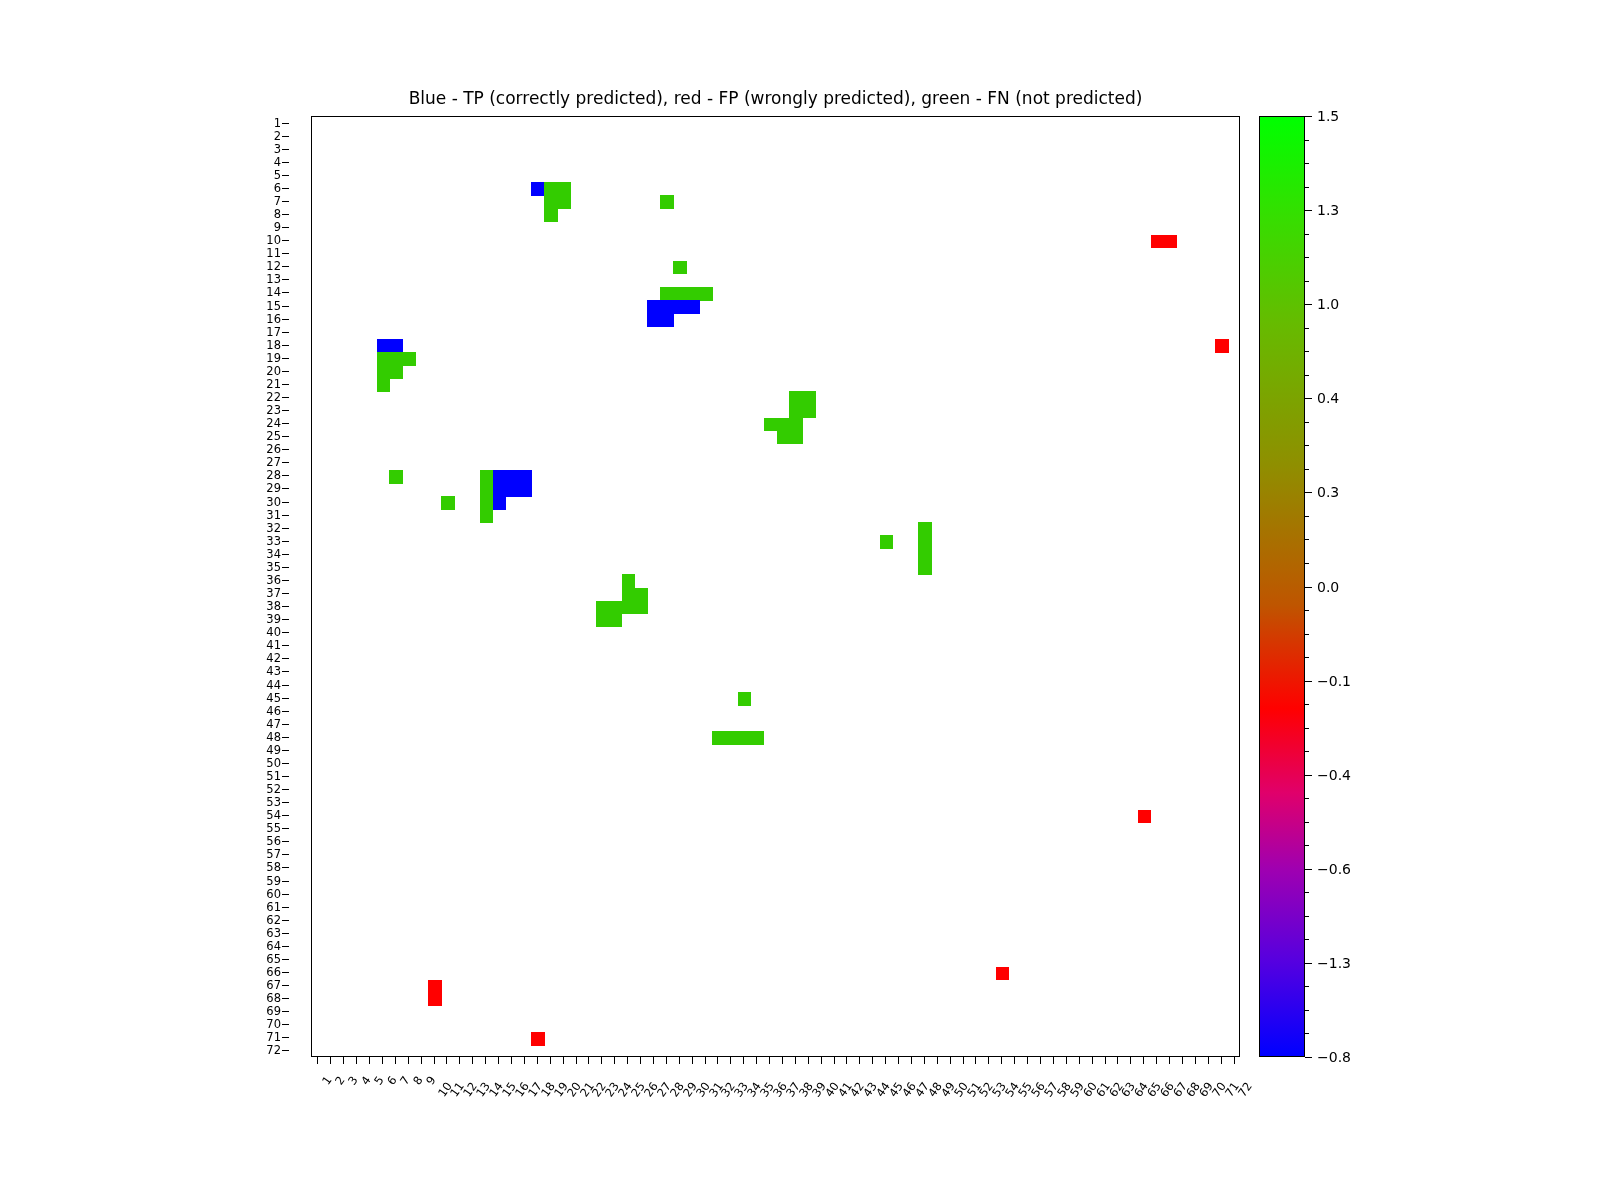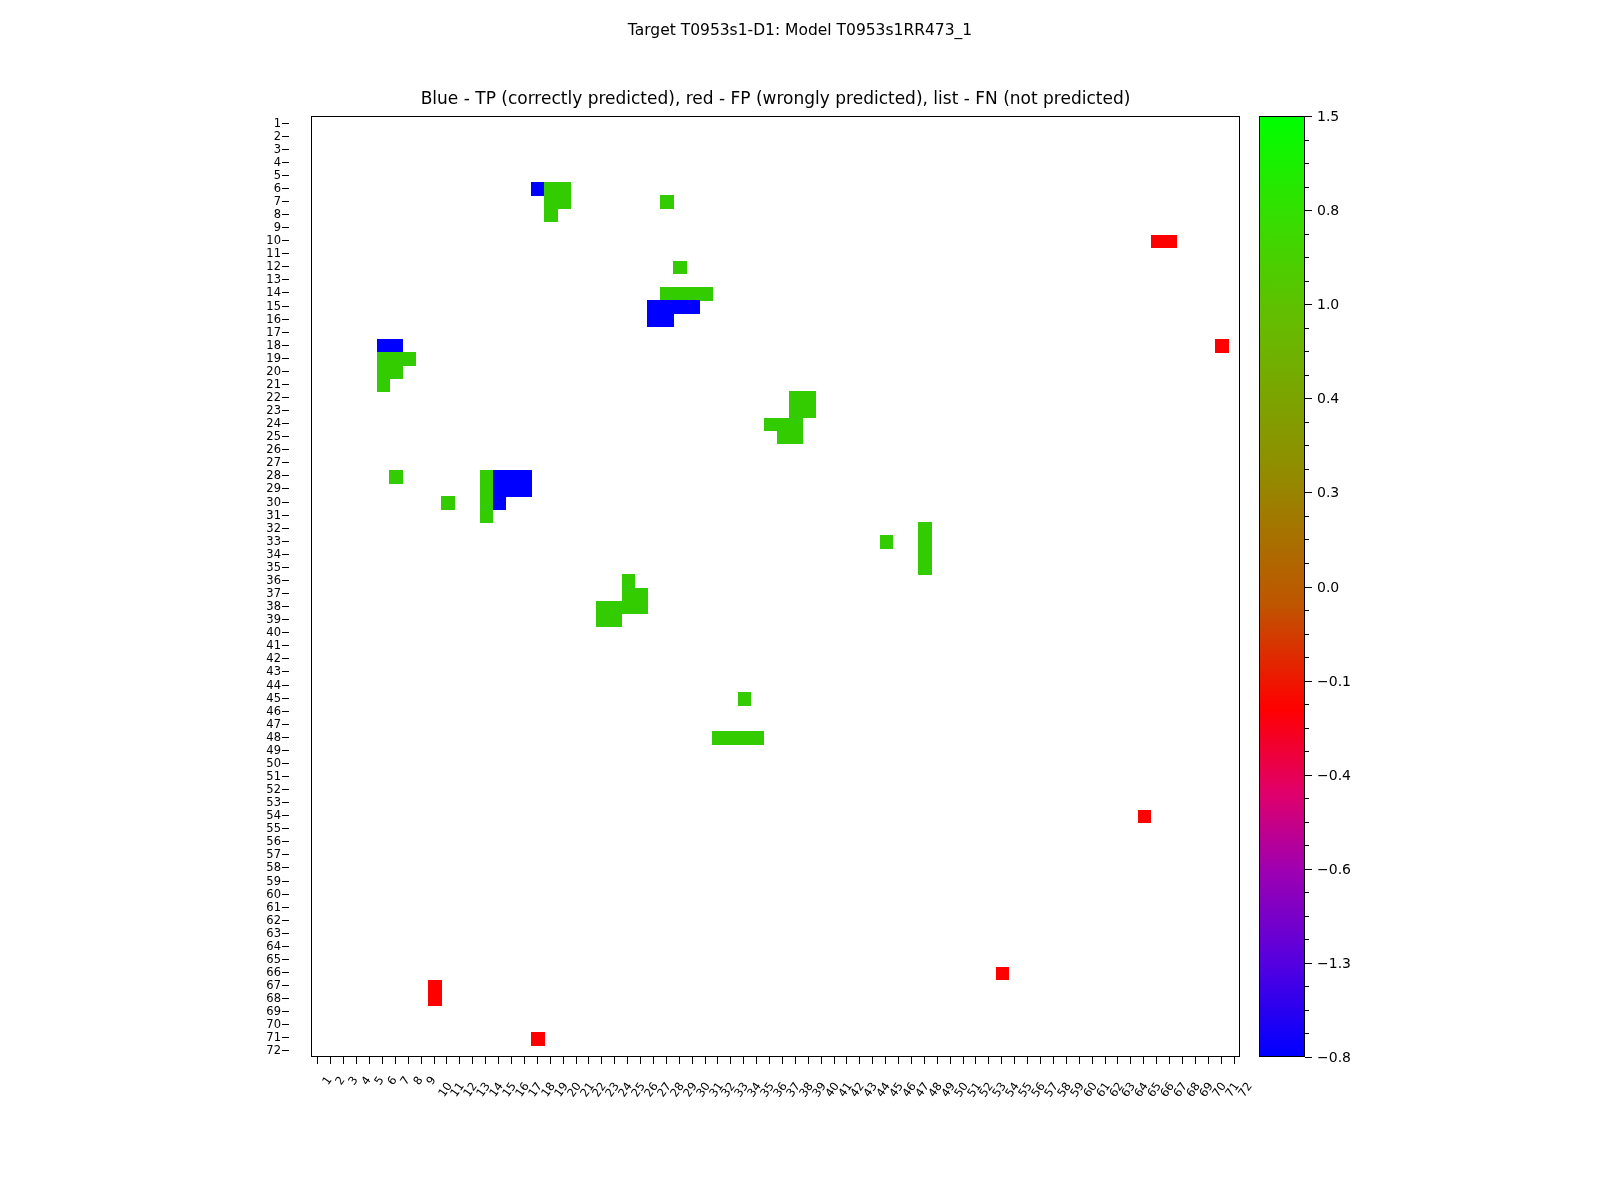--- a/index.html
+++ b/index.html
@@ -164,24 +164,23 @@
     font-size: 14px;
     line-height: 14px;
     transform: translateY(-7px);
     white-space: nowrap;
   }
 </style>
 </head>
 <body>
 
 <div id="suptitle">
-  <span class="l1">Target T0953s1-D1: Model T0953s1RR473_1</span>
 </div>
 
-<div id="axtitle">Blue - TP (correctly predicted), red - FP (wrongly predicted), list - FN (not predicted)</div>
+<div id="axtitle">Blue - TP (correctly predicted), red - FP (wrongly predicted), green - FN (not predicted)</div>
 
 <div id="plot-frame">
   <div id="cells">
       <div class="cell" style="left: 219.347px; top: 65.3472px; width: 13.5028px; height: 13.6694px; background: rgb(0, 0, 255);"></div>
       <div class="cell" style="left: 232.25px; top: 65.3472px; width: 13.5028px; height: 13.6694px; background: rgb(51, 204, 0);"></div>
       <div class="cell" style="left: 245.153px; top: 65.3472px; width: 13.5028px; height: 13.6694px; background: rgb(51, 204, 0);"></div>
       <div class="cell" style="left: 232.25px; top: 78.4167px; width: 13.5028px; height: 13.6694px; background: rgb(51, 204, 0);"></div>
       <div class="cell" style="left: 245.153px; top: 78.4167px; width: 13.5028px; height: 13.6694px; background: rgb(51, 204, 0);"></div>
       <div class="cell" style="left: 232.25px; top: 91.4861px; width: 13.5028px; height: 13.6694px; background: rgb(51, 204, 0);"></div>
       <div class="cell" style="left: 348.375px; top: 78.4167px; width: 13.5028px; height: 13.6694px; background: rgb(51, 204, 0);"></div>
@@ -691,21 +690,21 @@
     <div class="xtick-label" style="left: 926.549px;">
       <span>72</span>
     </div>
   </div>
 
 <div id="cbar-wrap">
   <div id="cbar"></div>
 <div class="cbar-tick" style="top: 0px;"></div>
     <div class="cbar-label" style="top: 0px;">1.5</div>
     <div class="cbar-tick" style="top: 94.1px;"></div>
-    <div class="cbar-label" style="top: 94.1px;">0.8</div>
+    <div class="cbar-label" style="top: 94.1px;">1.3</div>
     <div class="cbar-tick" style="top: 188.2px;"></div>
     <div class="cbar-label" style="top: 188.2px;">1.0</div>
     <div class="cbar-tick" style="top: 282.3px;"></div>
     <div class="cbar-label" style="top: 282.3px;">0.4</div>
     <div class="cbar-tick" style="top: 376.4px;"></div>
     <div class="cbar-label" style="top: 376.4px;">0.3</div>
     <div class="cbar-tick" style="top: 470.5px;"></div>
     <div class="cbar-label" style="top: 470.5px;">0.0</div>
     <div class="cbar-tick" style="top: 564.6px;"></div>
     <div class="cbar-label" style="top: 564.6px;">−0.1</div>

